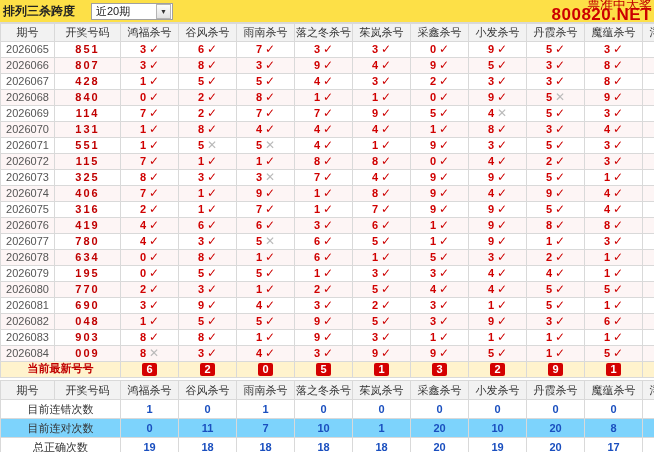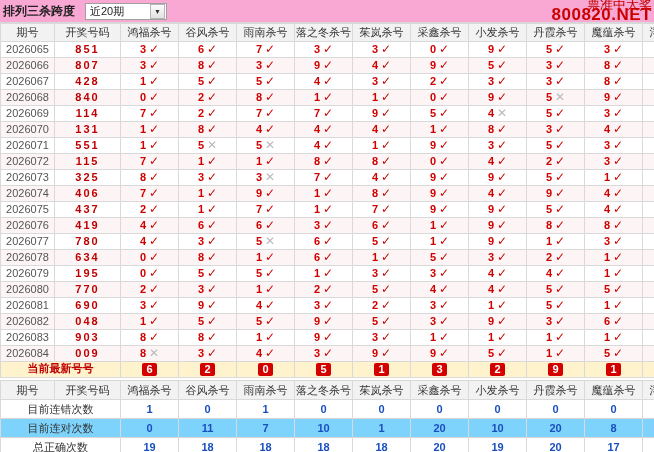--- a/index.html
+++ b/index.html
@@ -1,22 +1,22 @@
 <!DOCTYPE html>
 <html><head>
 <meta charset="utf-8">
 <style>
   html,body{margin:0;padding:0;background:#fff;}
   body{font-family:"Liberation Sans","DejaVu Sans",sans-serif;font-size:11px;color:#333;}
   #page{width:654px;height:452px;position:relative;overflow:hidden;background:#fff;}
 
   
-  .topbar{height:22px;display:flex;align-items:center;border-bottom:1px solid #d8d8d8;background:#f9a8d4;position:relative;}
+  .topbar{height:22px;display:flex;align-items:center;border-bottom:1px solid #d8d8d8;background:#fde047;position:relative;}
   .topbar .title{font-size:12px;font-weight:bold;color:#222;padding-left:3px;letter-spacing:0px;}
-  .topbar .sel{margin-left:10px;width:82px;height:17px;border:1px solid #a0a0a0;background:#fff;font-size:11px;color:#222;
+  .topbar .sel{margin-left:16px;width:82px;height:17px;border:1px solid #a0a0a0;background:#fff;font-size:11px;color:#222;
         display:flex;align-items:center;padding-left:4px;position:relative;box-sizing:border-box;}
   .topbar .sel .arrow{position:absolute;right:1px;top:0;width:15px;height:15px;background:linear-gradient(#fdfdfd,#e2e2e2);
         border:1px solid #b5b5b5;box-sizing:border-box;display:flex;align-items:center;justify-content:center;font-size:7px;color:#333;}
   .topbar .right{position:absolute;right:2px;top:0;display:flex;flex-direction:column;align-items:flex-end;}
   .topbar .sub{font-size:13px;color:#c00000;line-height:9px;}
   .topbar .site{font-size:17px;font-weight:bold;color:#cc0000;line-height:12px;letter-spacing:0.5px;}
 
   
   table{border-collapse:collapse;table-layout:fixed;}
   #main{width:654px;}
@@ -234,21 +234,21 @@
           <td class="kill"><span class="mark-red">1</span> <span class="mark-ok">✓</span></td>
           <td class="kill"><span class="mark-red">8</span> <span class="mark-ok">✓</span></td>
           <td class="kill"><span class="mark-red">9</span> <span class="mark-ok">✓</span></td>
           <td class="kill"><span class="mark-red">4</span> <span class="mark-ok">✓</span></td>
           <td class="kill"><span class="mark-red">9</span> <span class="mark-ok">✓</span></td>
           <td class="kill"><span class="mark-red">4</span> <span class="mark-ok">✓</span></td>
           <td class="kill"> </td>
         </tr>
         <tr>
           <td class="issue">2026075</td>
-          <td class="open">437</td>
+          <td class="open">316</td>
           <td class="kill"><span class="mark-red">2</span> <span class="mark-ok">✓</span></td>
           <td class="kill"><span class="mark-red">1</span> <span class="mark-ok">✓</span></td>
           <td class="kill"><span class="mark-red">7</span> <span class="mark-ok">✓</span></td>
           <td class="kill"><span class="mark-red">1</span> <span class="mark-ok">✓</span></td>
           <td class="kill"><span class="mark-red">7</span> <span class="mark-ok">✓</span></td>
           <td class="kill"><span class="mark-red">9</span> <span class="mark-ok">✓</span></td>
           <td class="kill"><span class="mark-red">9</span> <span class="mark-ok">✓</span></td>
           <td class="kill"><span class="mark-red">5</span> <span class="mark-ok">✓</span></td>
           <td class="kill"><span class="mark-red">4</span> <span class="mark-ok">✓</span></td>
           <td class="kill"> </td>

